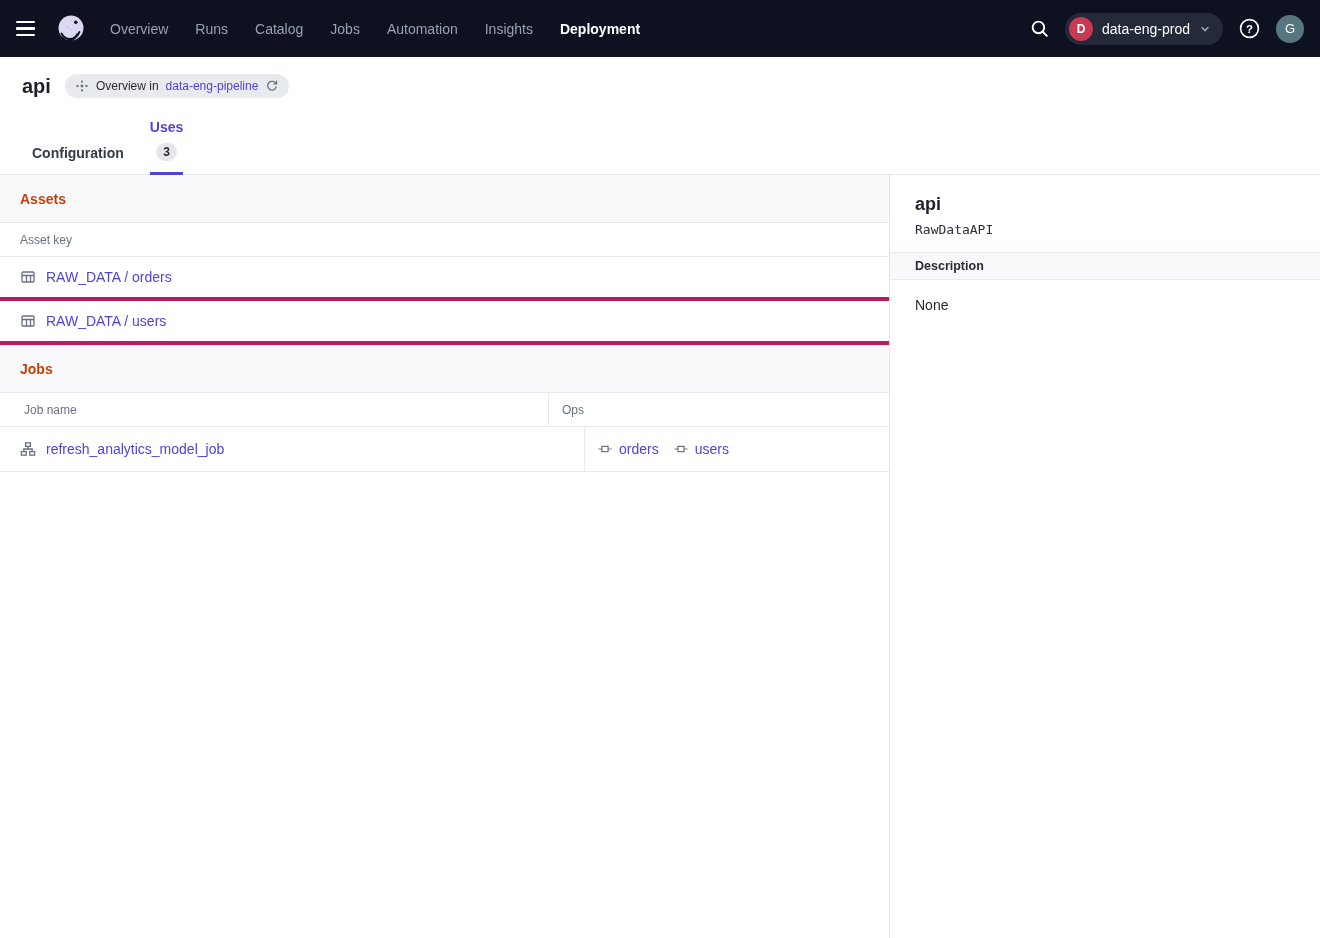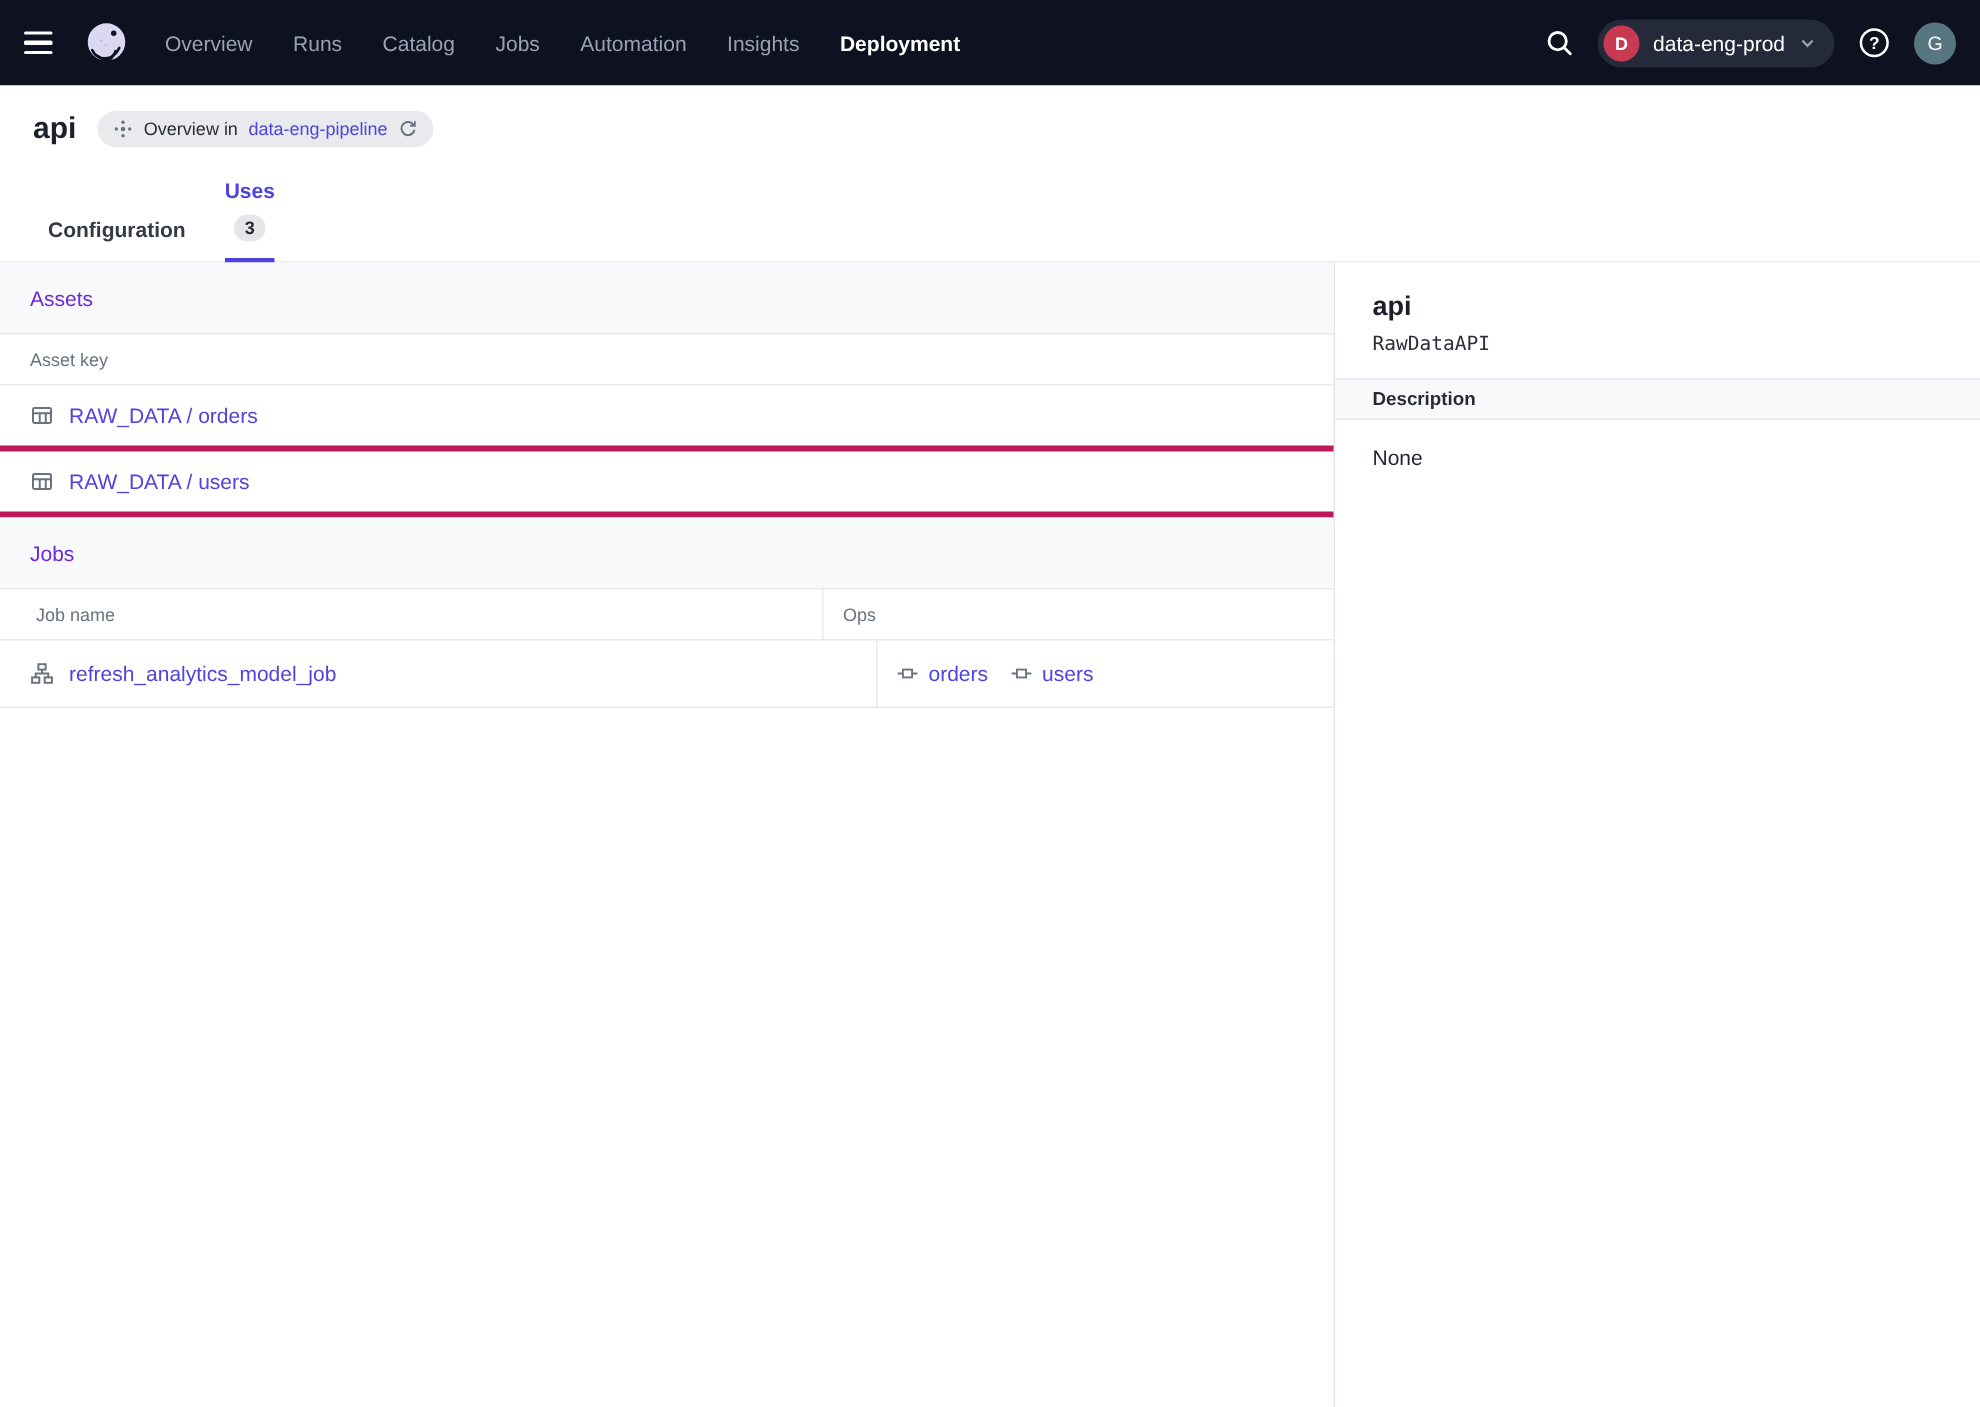--- a/index.html
+++ b/index.html
@@ -88,21 +88,21 @@
   
   .main { display: flex; height: 780px; }
   .left-pane { width: 890px; flex-shrink: 0; border-right: 1px solid #E3E6EA; }
   .right-pane { flex: 1; background: #fff; }
 
   
   .section-head {
     height: 48px; background: #F8F9FA;
     border-bottom: 1px solid #E8EAED;
     display: flex; align-items: center;
-    padding: 0 20px; font-size: 14px; font-weight: 400; color: #6d28d9;
+    padding: 0 20px; font-size: 14px; font-weight: 700; color: #c2410c;
   }
   .col-header-row {
     height: 34px; display: flex; align-items: center;
     border-bottom: 1px solid #E8EAED;
     font-size: 12px; color: #6A7280;
   }
   .col-assetkey { padding: 0 20px; }
   .asset-row {
     height: 44px; display: flex; align-items: center; gap: 10px;
     padding: 0 20px; border-bottom: 4px solid #be185d; font-size: 14px;

